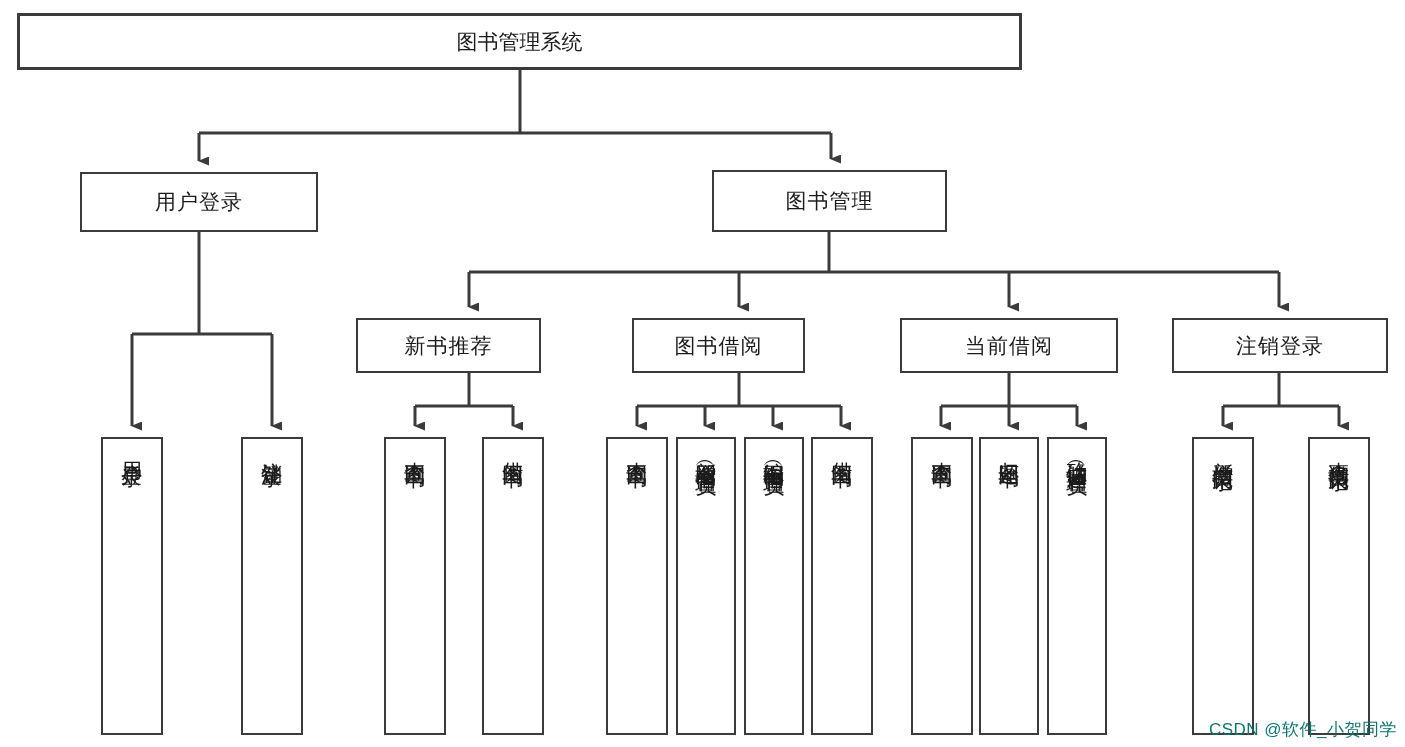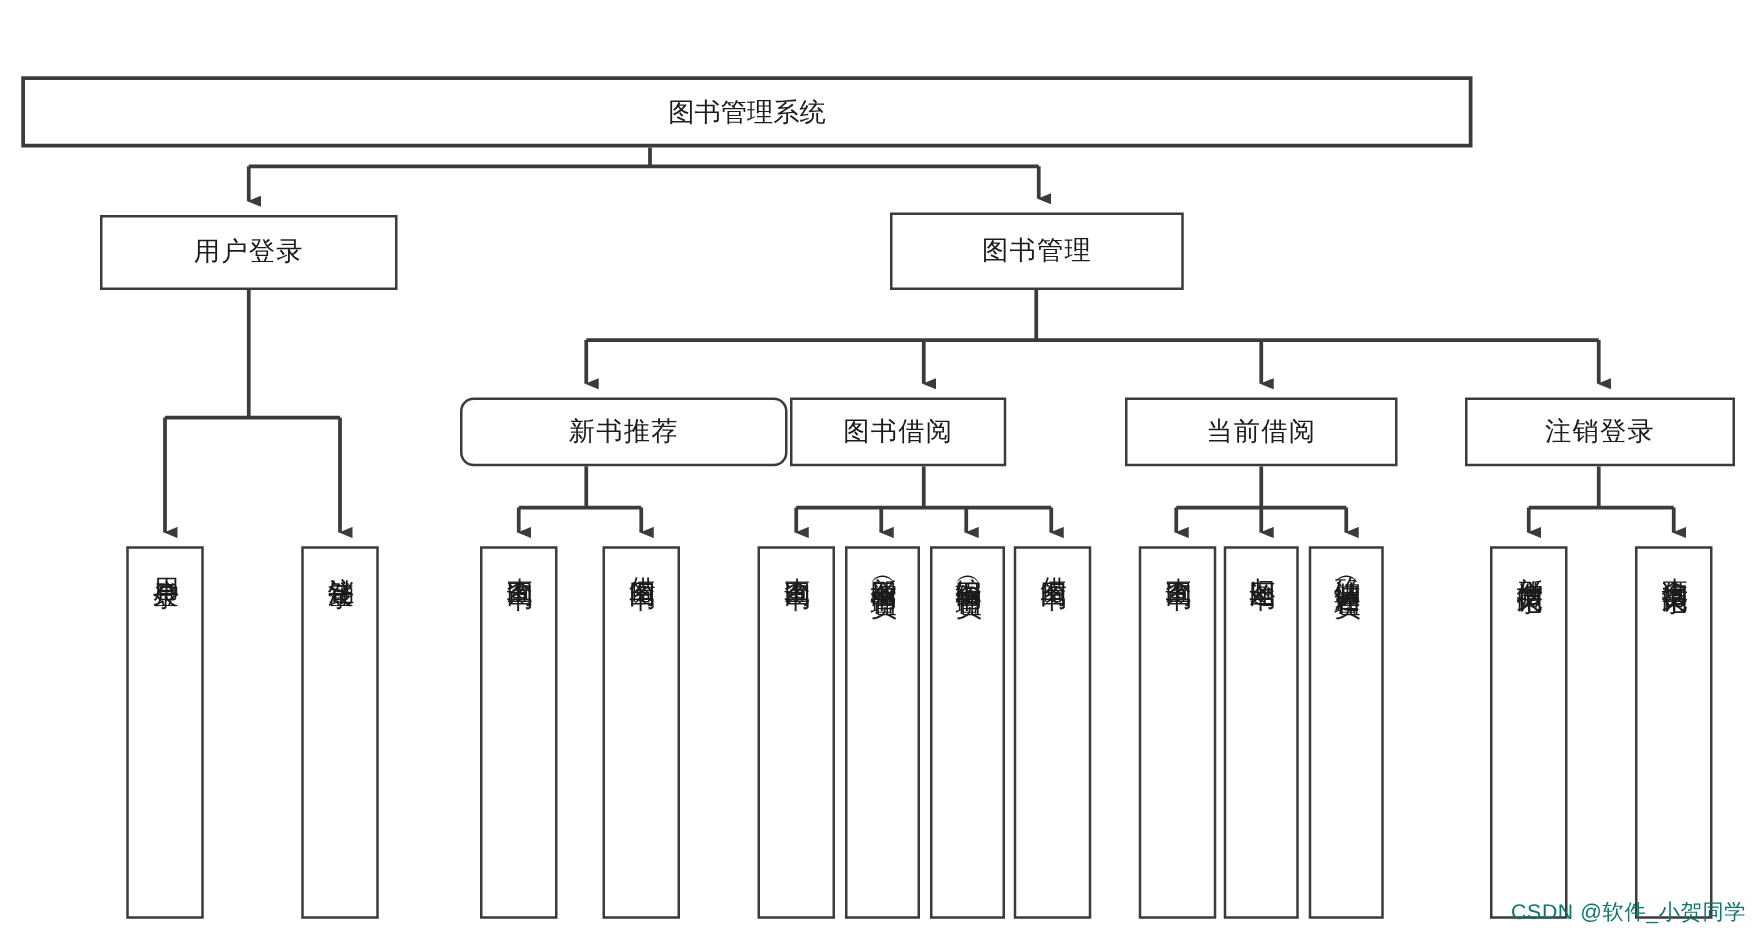--- a/index.html
+++ b/index.html
@@ -116,32 +116,32 @@
       <path d="M1009,406 L1009,426" marker-end="url(#arw)"></path>
       <path d="M1077,406 L1077,426" marker-end="url(#arw)"></path>
 
       <path d="M1279,373 L1279,406"></path>
       <path d="M1223,406 L1339,406"></path>
       <path d="M1223,406 L1223,426" marker-end="url(#arw)"></path>
       <path d="M1339,406 L1339,426" marker-end="url(#arw)"></path>
     </g>
   </svg>
 
-  <div class="node root" style="left:17px; top:13px; width:1161px; height:57px;margin-top:48px;">
+  <div class="node root" style="left:17px; top:13px; width:1005px; height:57px;">
     <span>图书管理系统</span>
   </div>
 
   <div class="node horiz" style="left:80px; top:172px; width:238px; height:60px;">
     <span>用户登录</span>
   </div>
   <div class="node horiz" style="left:712px; top:170px; width:235px; height:62px;">
     <span>图书管理</span>
   </div>
 
-  <div class="node horiz" style="left:368px; top:318px; width:262px; height:55px;border-radius:11px;">
+  <div class="node horiz" style="left:356px; top:318px; width:185px; height:55px;">
     <span>新书推荐</span>
   </div>
   <div class="node horiz" style="left:632px; top:318px; width:173px; height:55px;">
     <span>图书借阅</span>
   </div>
   <div class="node horiz" style="left:900px; top:318px; width:218px; height:55px;">
     <span>当前借阅</span>
   </div>
   <div class="node horiz" style="left:1172px; top:318px; width:216px; height:55px;">
     <span>注销登录</span>

